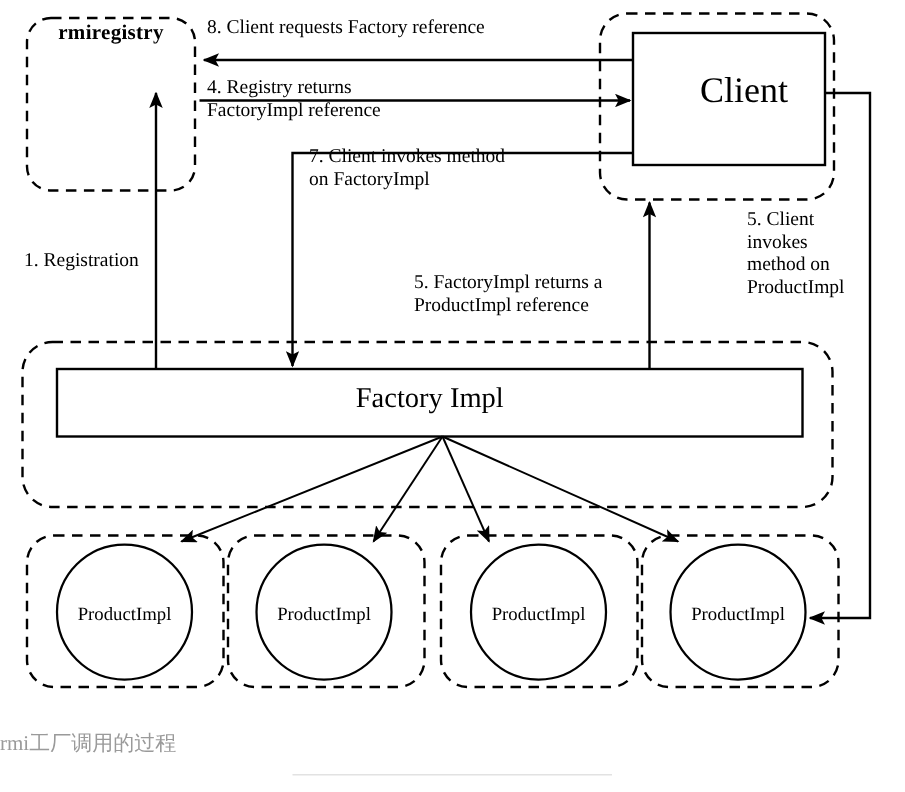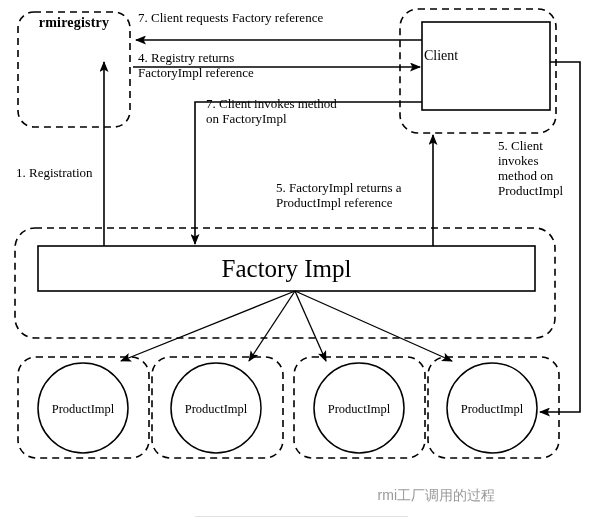--- a/index.html
+++ b/index.html
@@ -43,28 +43,29 @@
     text-align: center;
     font-family: "Liberation Serif", "DejaVu Serif", serif;
     font-weight: bold;
     font-size: 14px;
     letter-spacing: 0.2px;
   }
   #label-client {
     left: 424px;
     top: 48px;
     width: 144px;
-    font-size: 14px;
+    text-align: center;
+    font-size: 24px;
   }
   #label-factoryimpl {
     left: 38px;
     top: 255px;
     width: 497px;
     text-align: center;
-    font-size: 25px;
+    font-size: 19px;
   }
   .label-productimpl {
     font-size: 12.5px;
     text-align: center;
     top: 402px;
     width: 120px;
   }
   #label-product-0 { left: 23px; }
   #label-product-1 { left: 156px; }
   #label-product-2 { left: 299px; }
@@ -75,24 +76,24 @@
   #step3 { left: 138px; top: 50px;  }
   #step4 { left: 206px; top: 96px;  }
   #step5 { left: 276px; top: 180px; }
   #step6 { left: 498px; top: 138px; width: 84px; }
 
   #caption {
     position: absolute;
     left: 0;
     top: 487px;
     width: 495px;
-    text-align: right;
+    text-align: left;
     color: #9a9a9a;
     font-size: 14px;
-    font-family: Liberation Sans, sans-serif;
+    font-family: Liberation Serif, serif;
   }
   #caption-rule {
     position: absolute;
     left: 195px;
     top: 516px;
     width: 213px;
     height: 1px;
     background: #e2e2e2;
   }
 </style>
@@ -154,21 +155,21 @@
 
   <div class="node-label" id="label-factoryimpl">Factory Impl</div>
 
   <div class="node-label label-productimpl" id="label-product-0">ProductImpl</div>
   <div class="node-label label-productimpl" id="label-product-1">ProductImpl</div>
   <div class="node-label label-productimpl" id="label-product-2">ProductImpl</div>
   <div class="node-label label-productimpl" id="label-product-3">ProductImpl</div>
 
   <div class="step-label" id="step1">1. Registration</div>
 
-  <div class="step-label" id="step2">7. Client requests Factory reference</div>
+  <div class="step-label" id="step2">8. Client requests Factory reference</div>
 
   <div class="step-label" id="step3">4. Registry returns
 FactoryImpl reference</div>
 
   <div class="step-label" id="step4">7. Client invokes method
 on FactoryImpl</div>
 
   <div class="step-label" id="step5">5. FactoryImpl returns a
 ProductImpl reference</div>
 

